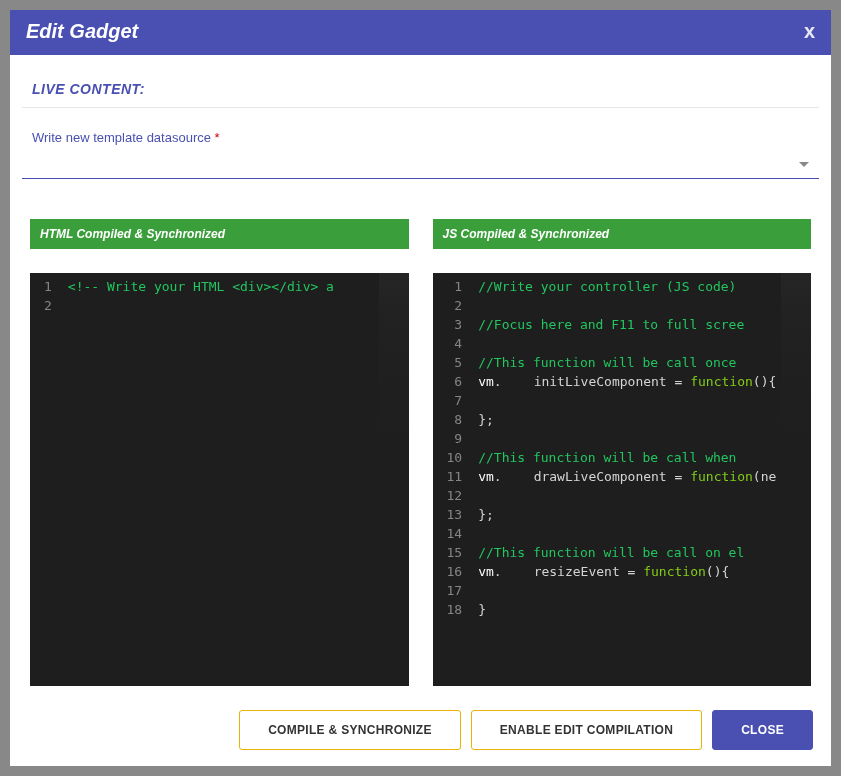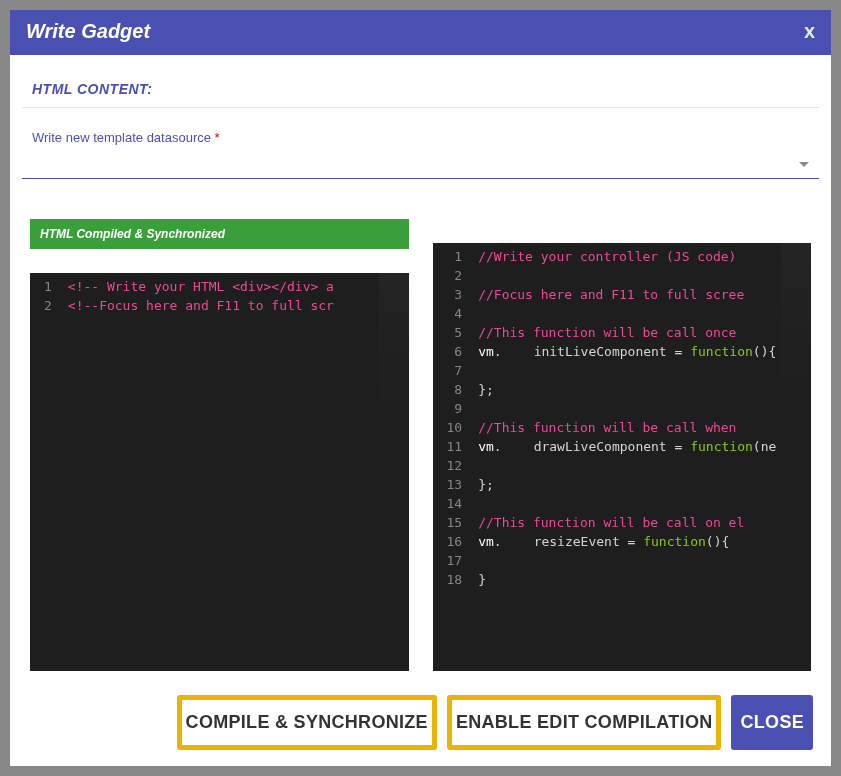--- a/index.html
+++ b/index.html
@@ -130,92 +130,93 @@
     line-height: 19px;
     white-space: pre;
   }
   .code-lines {
     padding: 4px 0 4px 6px;
     line-height: 19px;
     white-space: pre;
     overflow: hidden;
     flex: 1;
   }
-  .tok-comment { color: #ec4899; }
+  .tok-comment { color: #22c55e; }
   .tok-keyword { color: #84cc16; }
   .tok-ident   { color: #ffffff; }
   .tok-member  { color: #d4d4d4; margin-left: 32px; }
   .tok-text    { color: #d4d4d4; }
   .minimap {
     width: 30px;
     background: linear-gradient(#2a2a2a 0%, #242424 10%, #1e1e1e 40%);
     opacity: 0.6;
   }
   .modal-footer {
     padding: 14px 18px 16px 18px;
     display: flex;
     justify-content: flex-end;
     gap: 10px;
   }
   .btn {
-    font-size: 18px;
-    font-weight: bold;
-    padding: 12px 4px;
-    border: 5px solid #eab308;
+    font-size: 12px;
+    font-weight: bold;
+    padding: 12px 28px;
+    border: 1px solid #eab308;
     border-radius: 3px;
     cursor: pointer;
     background: #fff;
     color: #333;
     letter-spacing: 0.3px;
   }
   .btn.primary {
     background: #4950b2;
     color: #fff;
     border-color: #4950b2;
     text-align: right;
   }
 </style>
 </head>
 <body>
 
 <div class="modal">
 
   <div class="modal-header">
-    <h1>Write Gadget</h1>
+    <h1>Edit Gadget</h1>
     <span class="close-x">x</span>
   </div>
 
   <div class="modal-body">
 
-    <div class="section-label">HTML CONTENT:</div>
+    <div class="section-label">LIVE CONTENT:</div>
 
     <div class="field-row">
       <div class="field-label">
         <span>Write new template datasource</span>
         <span class="required">*</span>
       </div>
       <div class="select-wrap">
         <input class="select-input" type="text" readonly="" value="" style="">
         <span class="chevron"></span>
       </div>
     </div>
 
     <div class="editors">
 
       <div class="editor-col">
         <div class="badge">HTML Compiled &amp; Synchronized</div>
         <div class="code-editor">
           <div class="gutter" id="html-gutter">1
 2</div>
-          <div class="code-lines" id="html-lines"><div><span class="tok-comment">&lt;!-- Write your HTML &lt;div&gt;&lt;/div&gt; a</span></div><div><span class="tok-comment">&lt;!--Focus here and F11 to full scr</span></div></div>
+          <div class="code-lines" id="html-lines"><div><span class="tok-comment">&lt;!-- Write your HTML &lt;div&gt;&lt;/div&gt; a</span></div></div>
           <div class="minimap"></div>
         </div>
       </div>
 
       <div class="editor-col">
+        <div class="badge">JS Compiled &amp; Synchronized</div>
         <div class="code-editor">
           <div class="gutter" id="js-gutter">1
 2
 3
 4
 5
 6
 7
 8
 9

